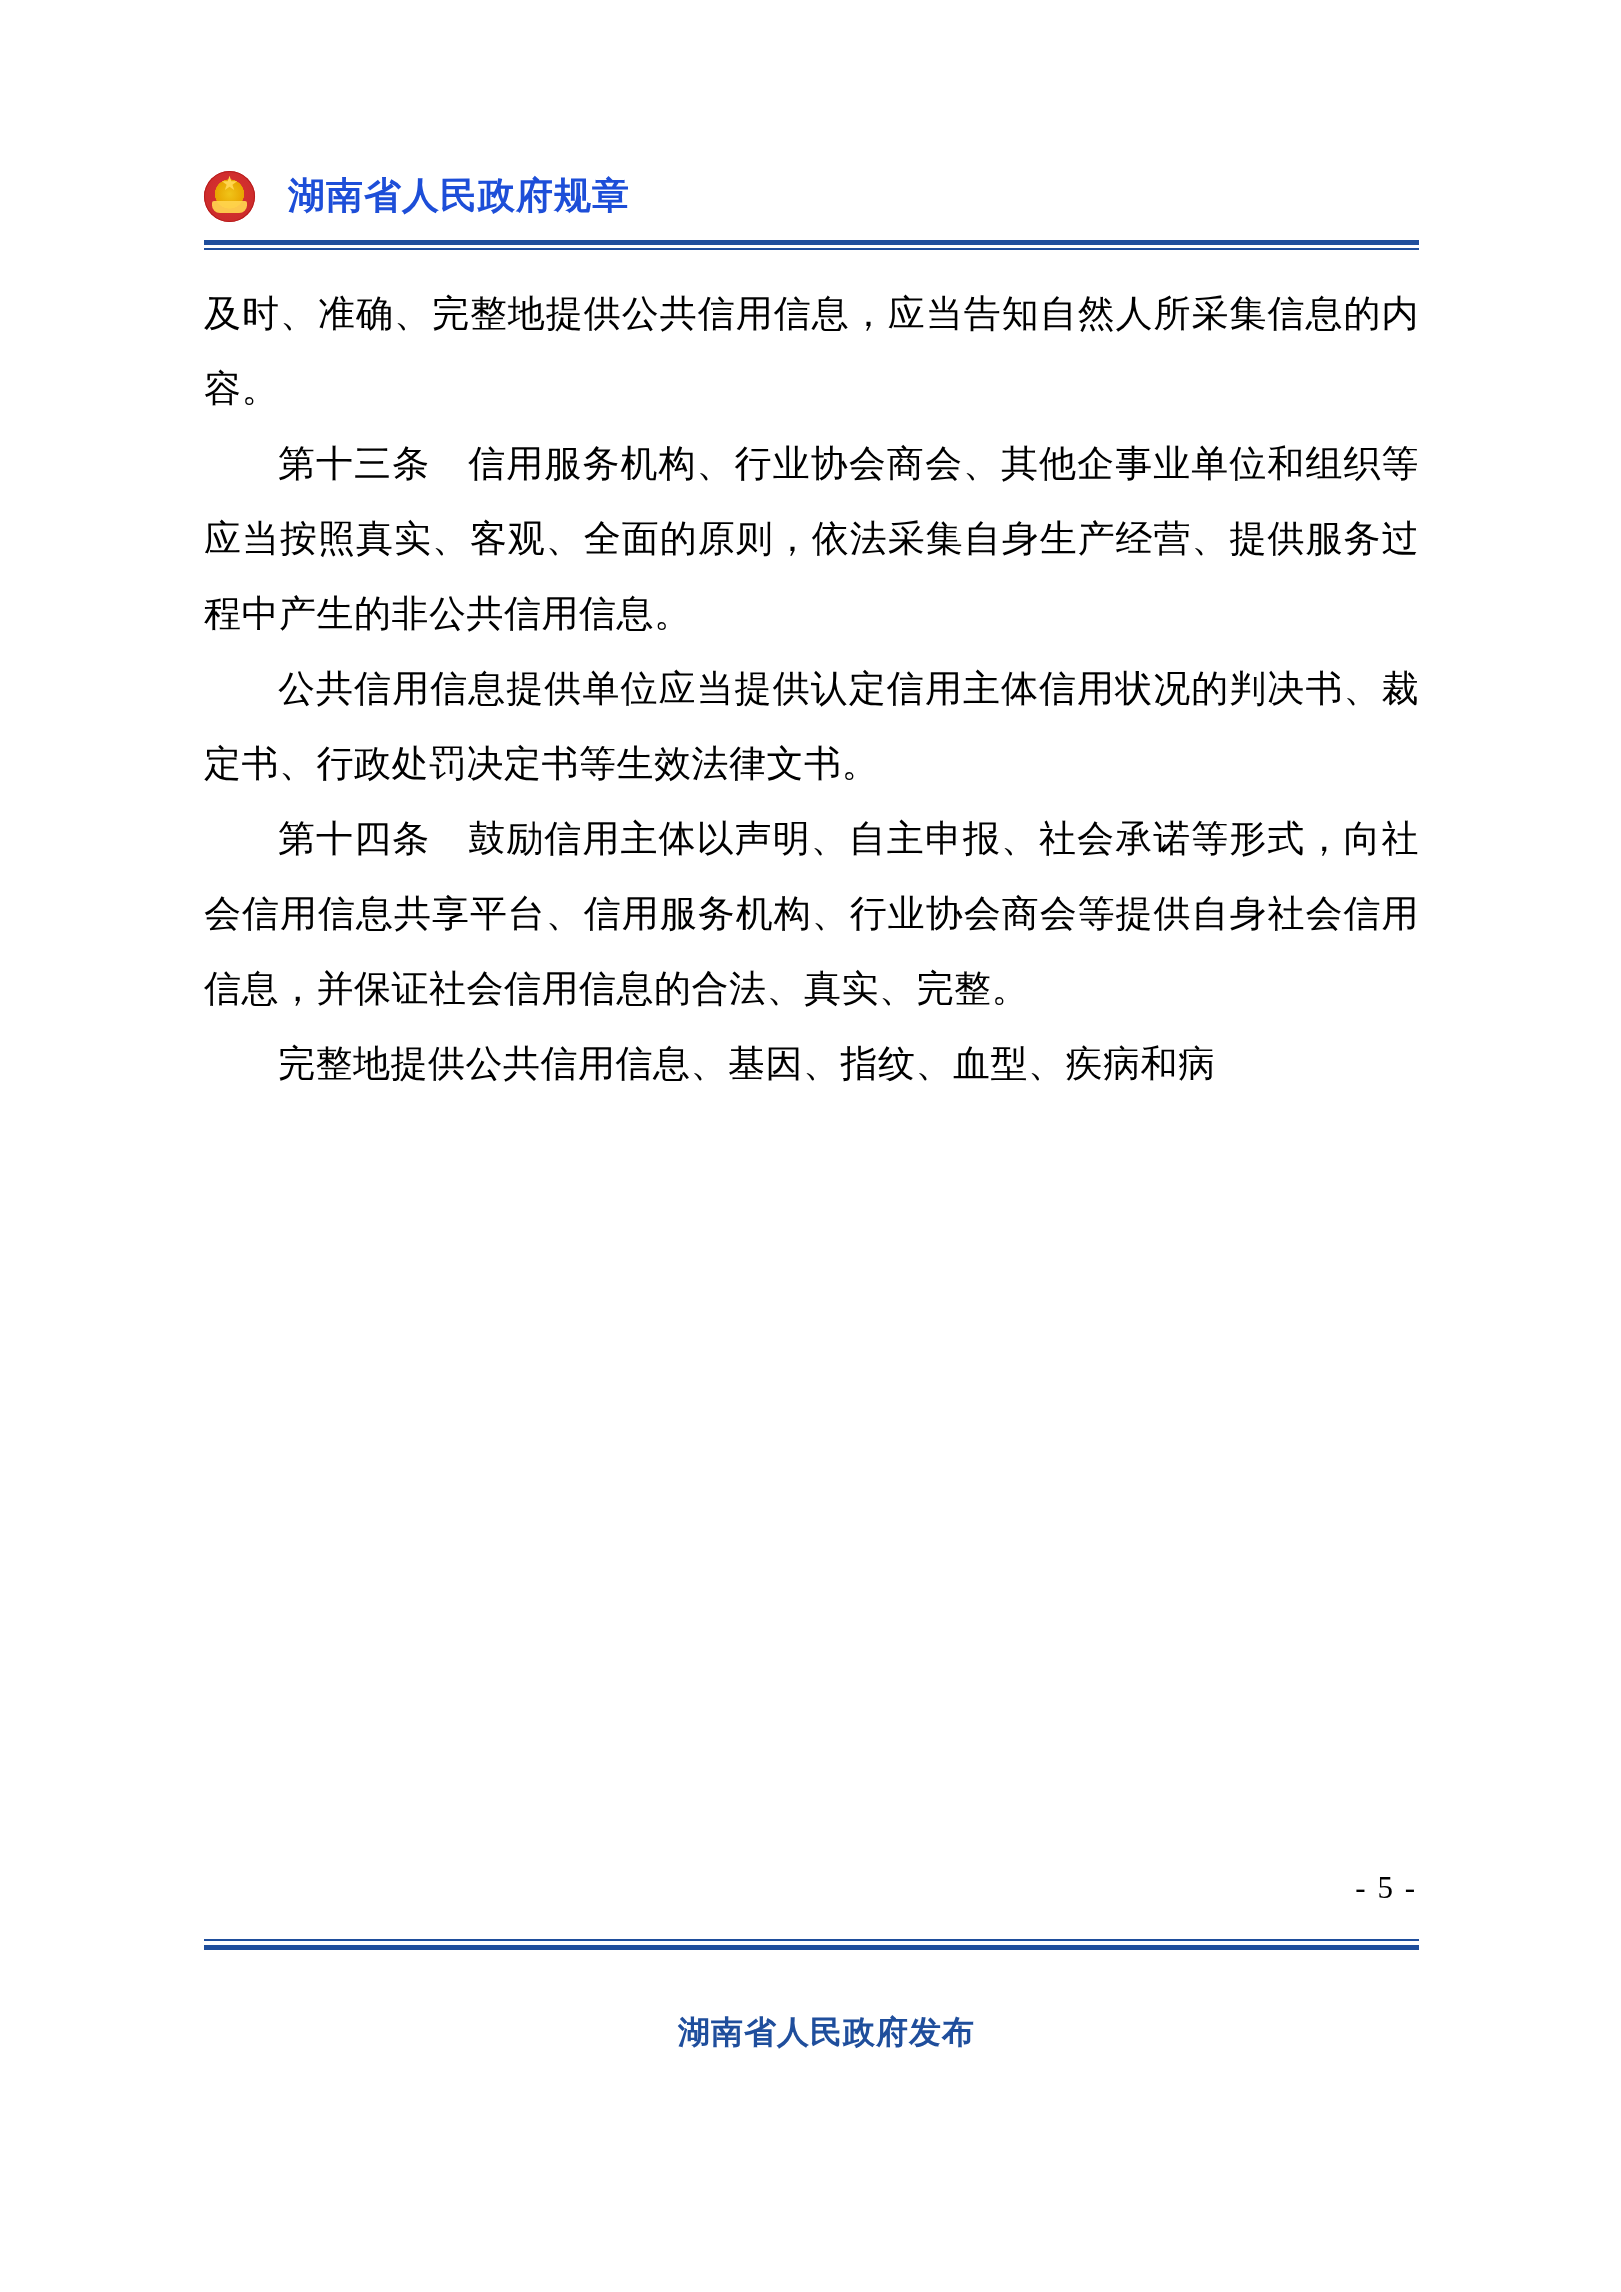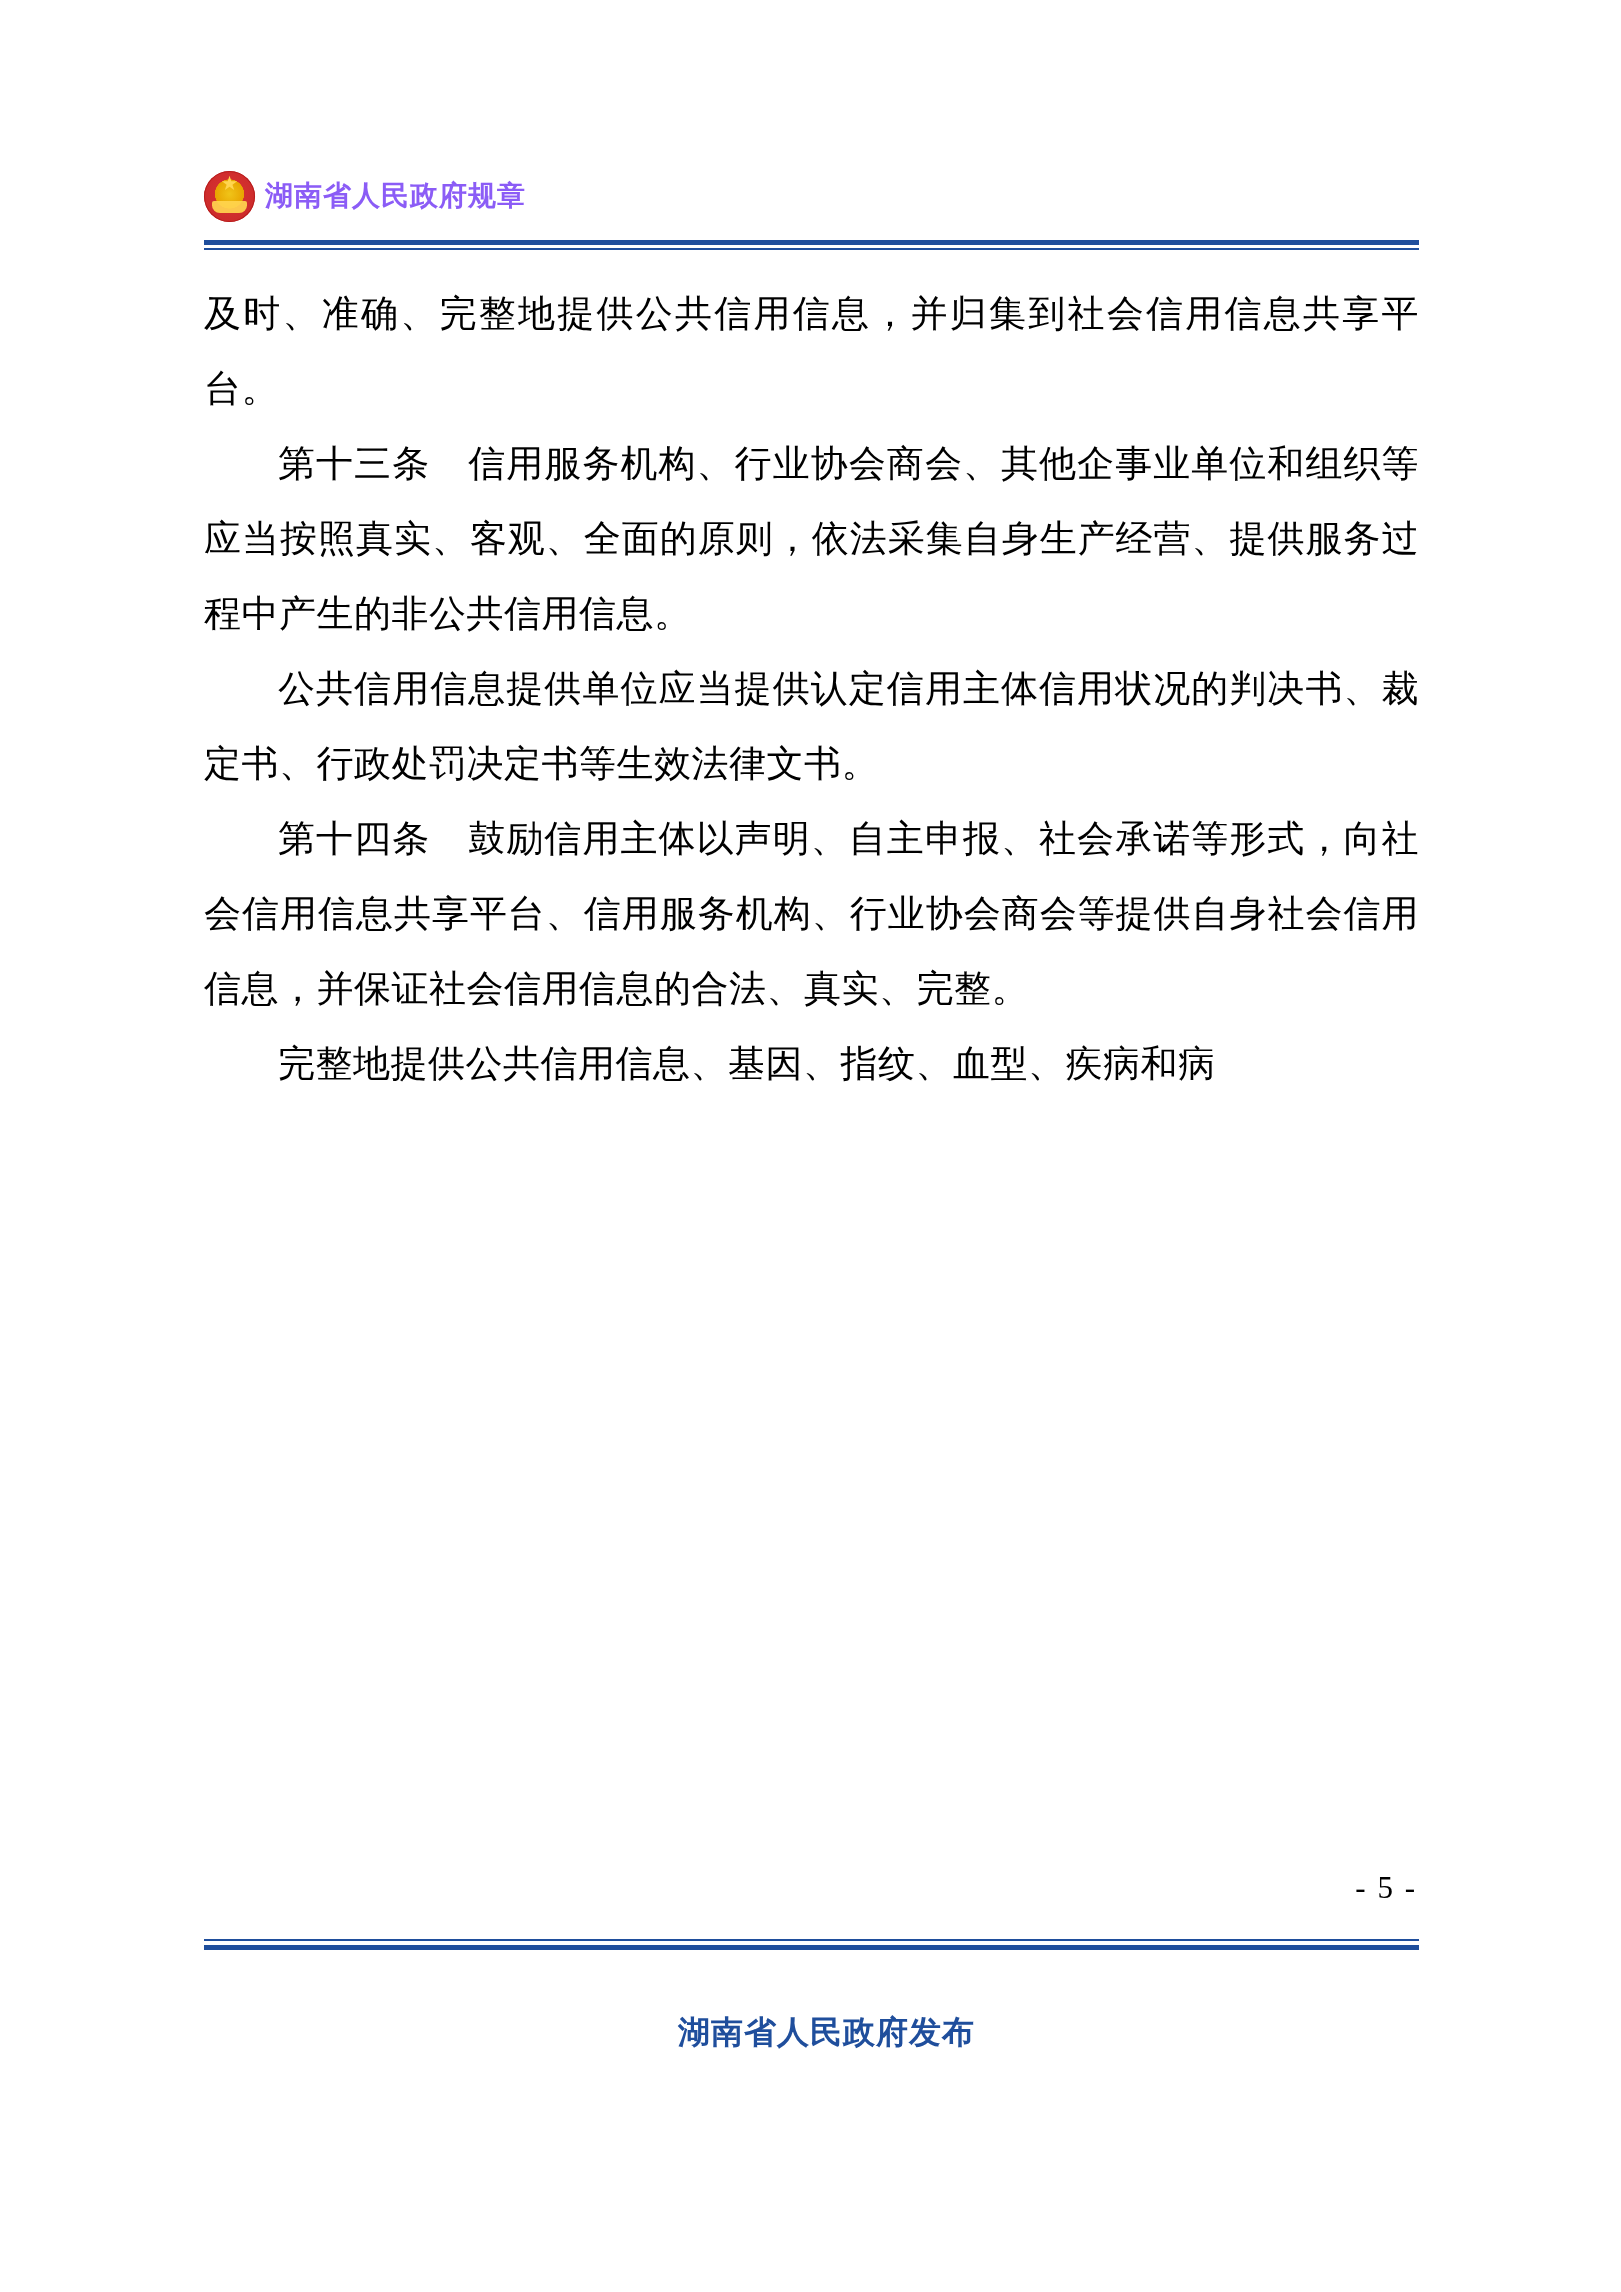--- a/index.html
+++ b/index.html
@@ -53,25 +53,25 @@
     position: absolute;
     left: 7.8px;
     right: 7.8px;
     bottom: 8.8px;
     height: 11.8px;
     background: #ffd54f;
     border-radius: 2px 2px 7.8px 7.8px;
     opacity: .92;
   }
   .header-title {
-    margin-left: 10px;
+    margin-left: 33px;
     font-family: "Liberation Sans", "DejaVu Sans", sans-serif;
     font-weight: bold;
-    font-size: 28px;
-    color: #8b5cf6;
+    font-size: 37px;
+    color: #1d4ed8;
     letter-spacing: 1px;
     white-space: nowrap;
   }
 
   
   .rule {
     position: absolute;
     left: 204px;
     width: 1215px;
     background: #1F4E9C;
@@ -144,21 +144,21 @@
 
   <div class="header">
     <div class="emblem"></div>
     <div class="header-title">湖南省人民政府规章</div>
   </div>
 
   <div class="rule rule-top-thick"></div>
   <div class="rule rule-top-thin"></div>
 
   <div class="content">
-    <p class="para">及时、准确、完整地提供公共信用信息，并归集到社会信用信息共享平台。</p>
+    <p class="para">及时、准确、完整地提供公共信用信息，应当告知自然人所采集信息的内容。</p>
     <p class="para indent">第十三条　信用服务机构、行业协会商会、其他企事业单位和组织等应当按照真实、客观、全面的原则，依法采集自身生产经营、提供服务过程中产生的非公共信用信息。</p>
     <p class="para indent">公共信用信息提供单位应当提供认定信用主体信用状况的判决书、裁定书、行政处罚决定书等生效法律文书。</p>
     <p class="para indent">第十四条　鼓励信用主体以声明、自主申报、社会承诺等形式，向社会信用信息共享平台、信用服务机构、行业协会商会等提供自身社会信用信息，并保证社会信用信息的合法、真实、完整。</p>
     <p class="para indent">完整地提供公共信用信息、基因、指纹、血型、疾病和病</p>
   </div>
 
   <div class="page-number">- 5 -</div>
 
   <div class="rule rule-bottom-thin"></div>
   <div class="rule rule-bottom-thick"></div>

